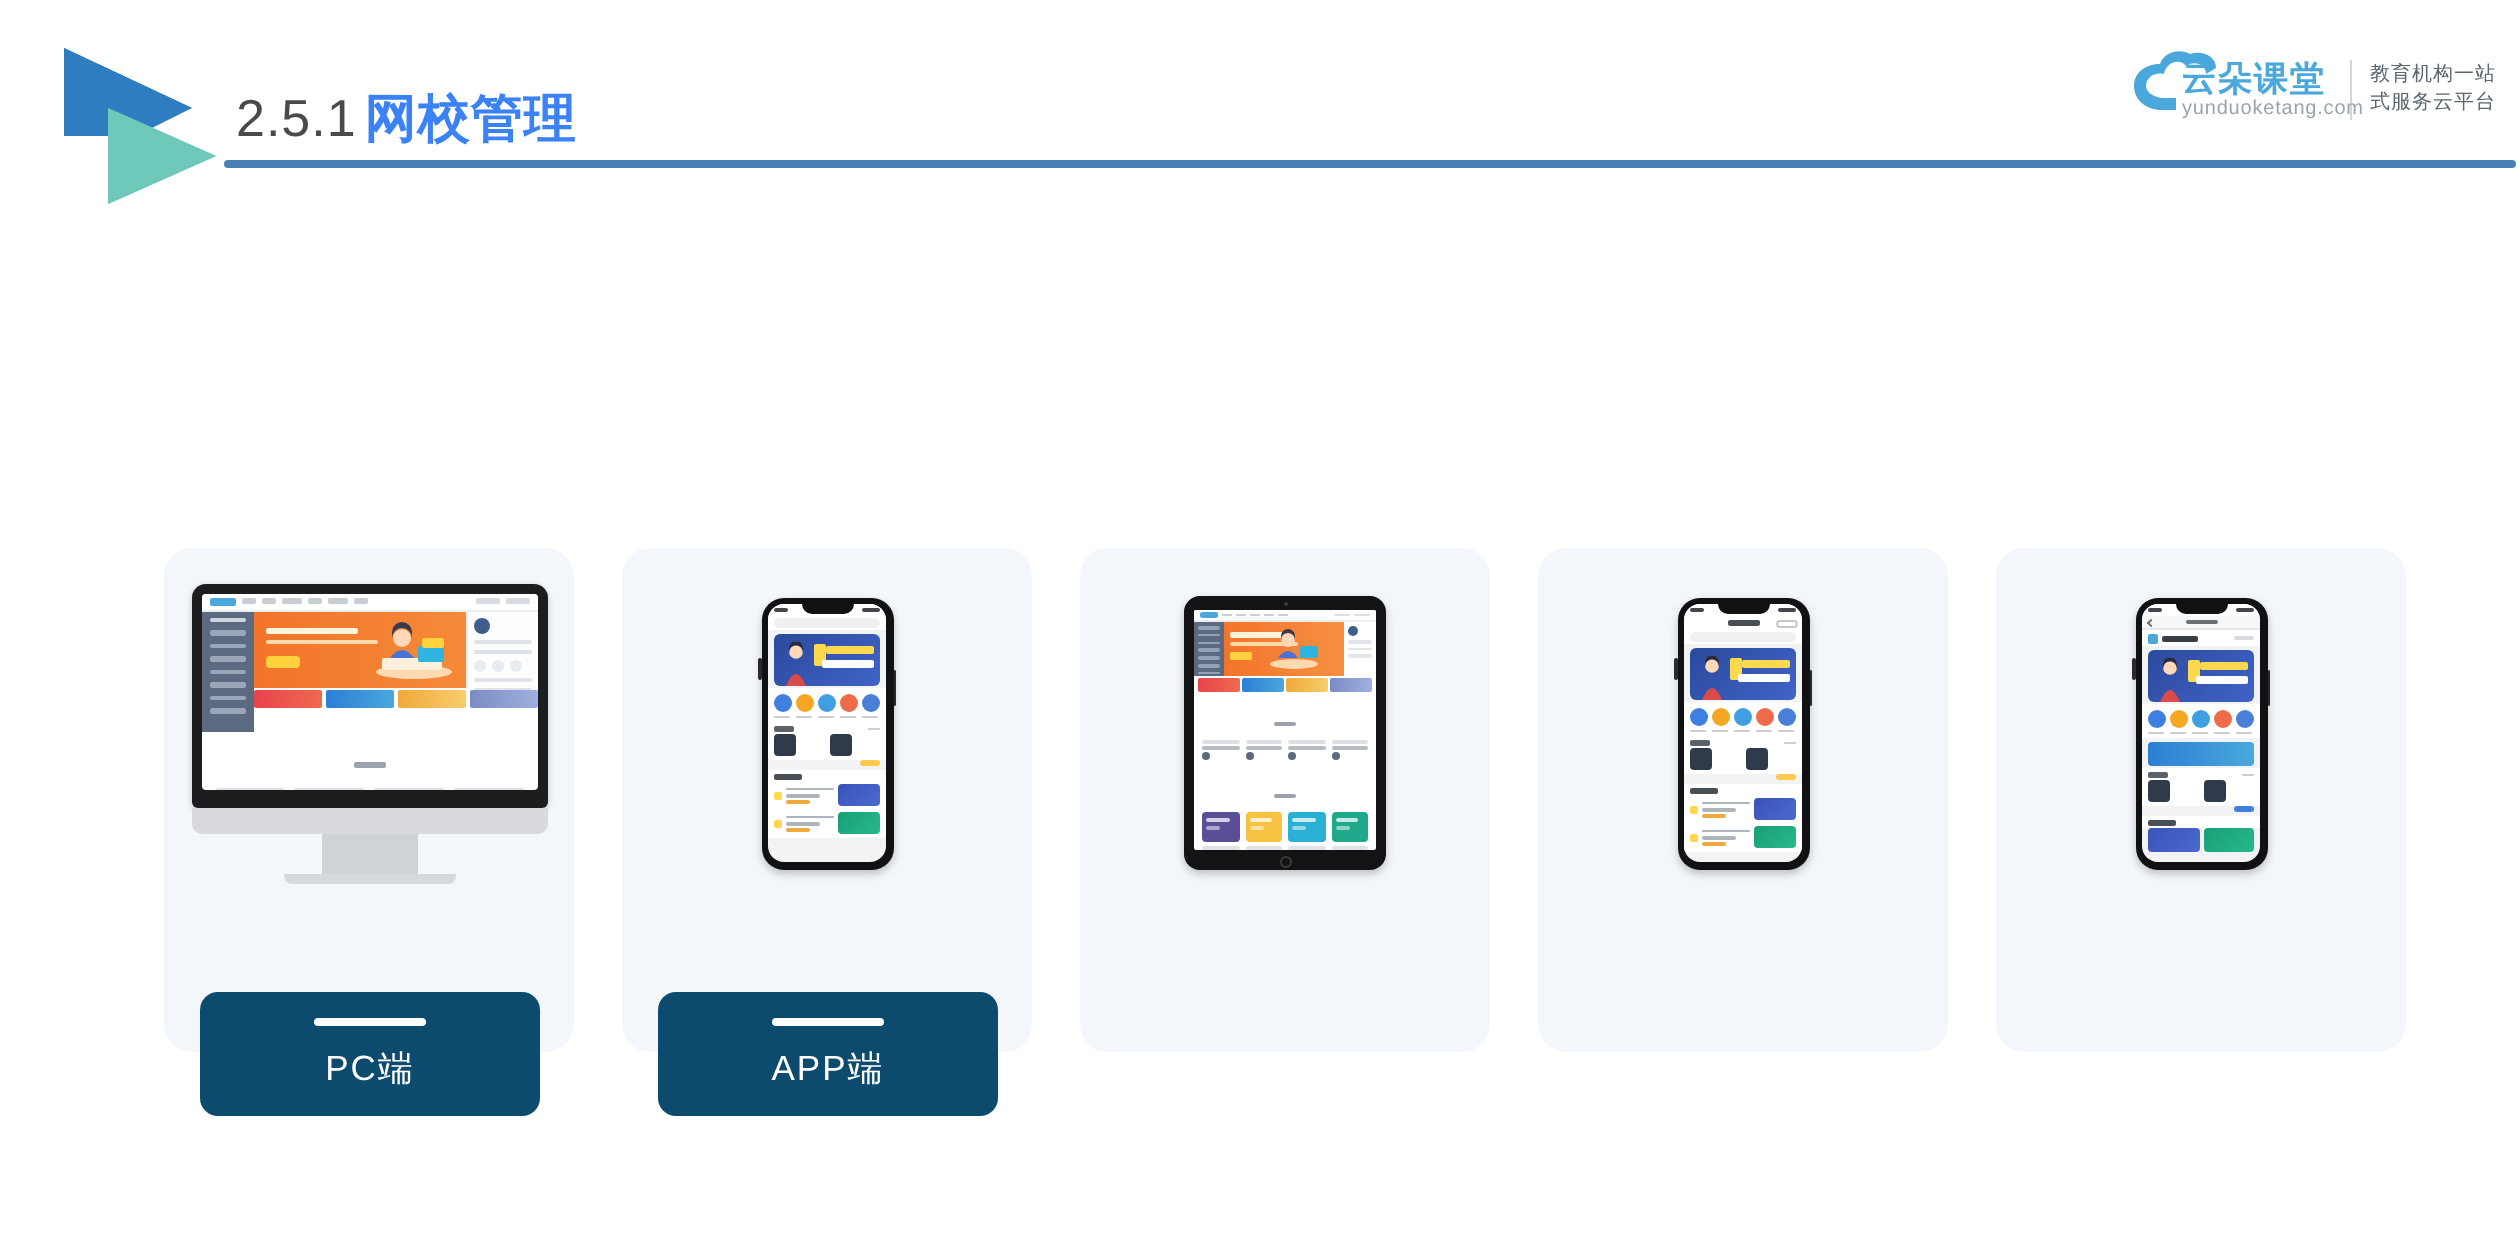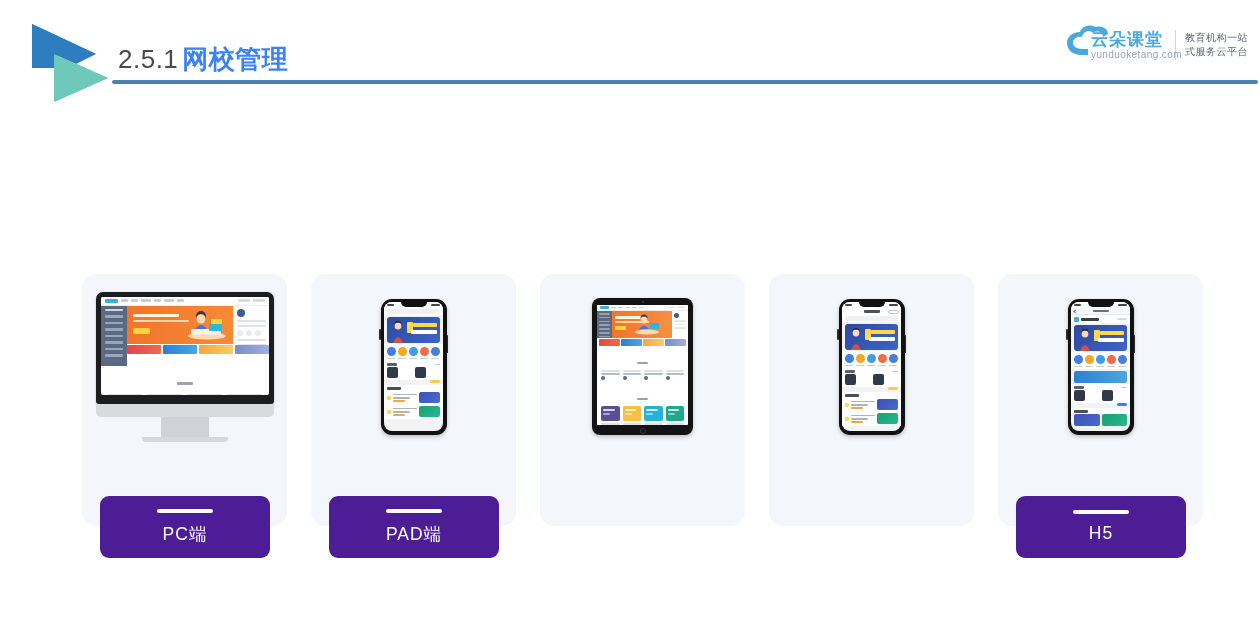--- a/index.html
+++ b/index.html
@@ -56,21 +56,21 @@
   
   .cards { position: absolute; left: 82px; top: 274px; display: flex; gap: 24px; }
   .card {
     position: relative; width: 205px; height: 252px;
     background: #f3f6fa; border-radius: 14px;
   }
   .card-device { position: absolute; left: 0; top: 0; width: 100%; height: 185px;
                  display: flex; align-items: center; justify-content: center; }
   .card-label {
     position: absolute; left: 18px; top: 222px; width: 170px; height: 62px;
-    background: #4c1d95; border-radius: 9px;
+    background: #0c4a6e; border-radius: 9px;
     display: flex; flex-direction: column; align-items: center; justify-content: center;
   }
   .card-label .dash { width: 56px; height: 4px; background: #ffffff; border-radius: 2px; margin-bottom: 9px; }
   .card-label .txt { font-size: 17.5px; color: #ffffff; letter-spacing: 1px; }
 
   
   .imac { width: 178px; position: relative; }
   .imac-bezel {
     width: 178px; height: 112px; background: #1d1d1f;
     border-radius: 7px 7px 3px 3px; padding: 5px 5px 9px 5px;
@@ -437,21 +437,21 @@
                   <i style="width:70%"></i>
                   <u></u>
                 </div>
                 <div class="bn bn-green"></div>
               </div>
           </div>
         </div>
       </div>
       <div class="card-label">
         <span class="dash"></span>
-        <span class="txt">PAD端</span>
+        <span class="txt">APP端</span>
       </div>
     </div>
 
     <div class="card">
       <div class="card-device">
         <div class="ipad">
           <div class="ipad-cam"></div>
           <div class="ipad-screen">
             <div class="pad-nav">
               <div class="lg"></div>
@@ -729,20 +729,16 @@
             <div class="seclabel">
                 <i></i>
               </div>
             <div class="h5-bottom">
               <div class="bn-blue"></div>
               <div class="bn-green"></div>
             </div>
           </div>
         </div>
       </div>
-      <div class="card-label">
-        <span class="dash"></span>
-        <span class="txt">H5</span>
-      </div>
     </div>
 
   </div>
 </div>
 
 </body></html>

